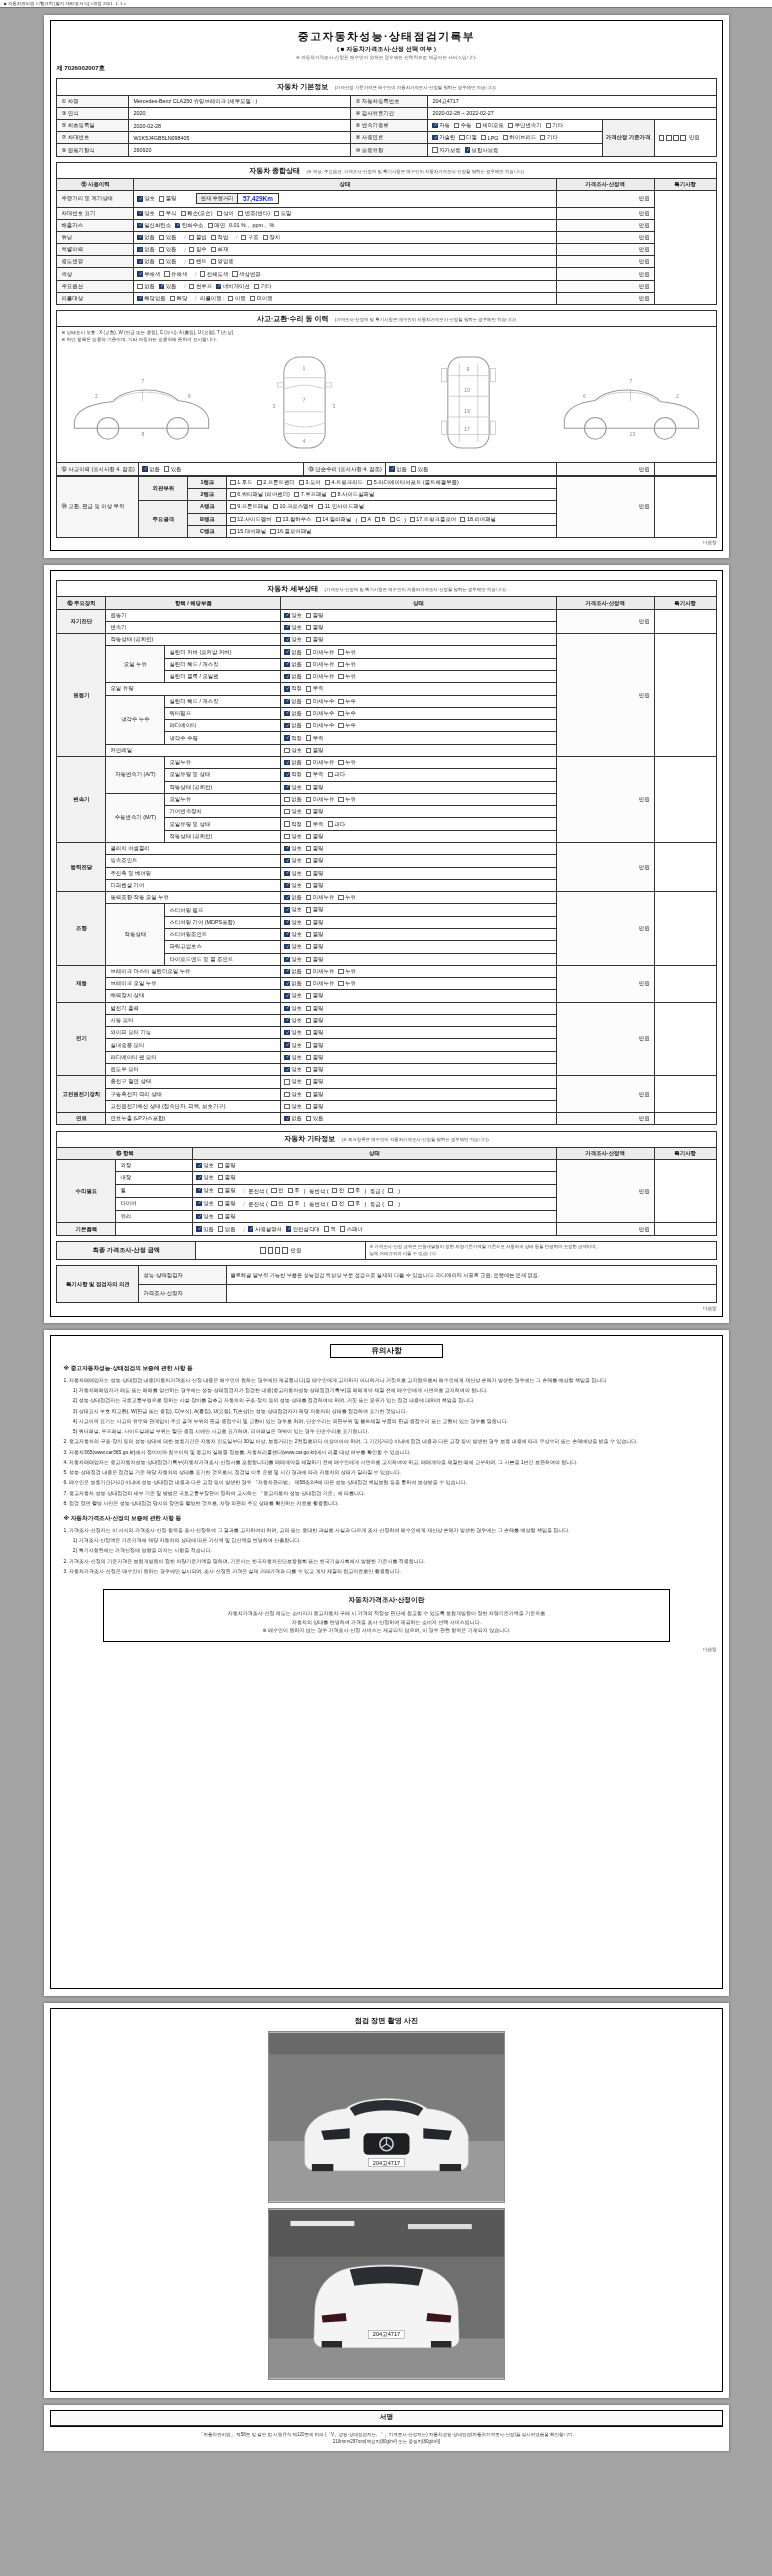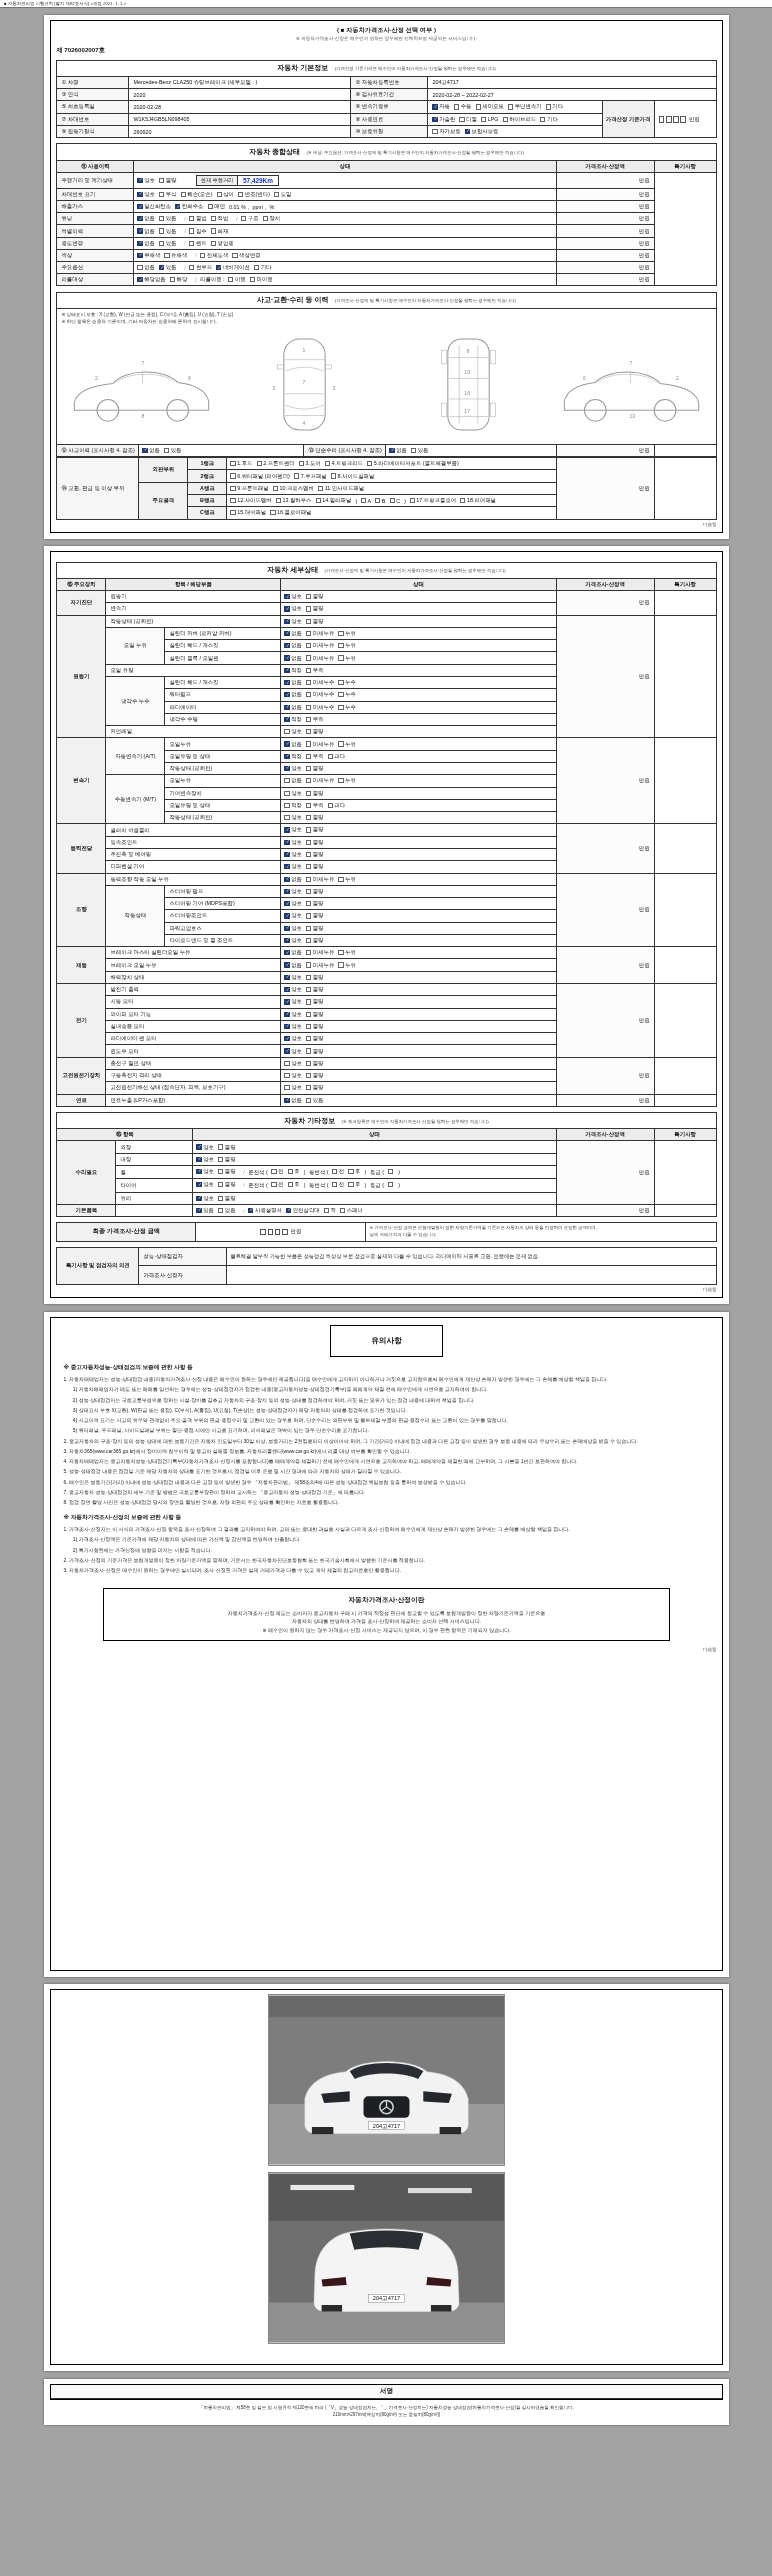--- a/index.html
+++ b/index.html
@@ -43,21 +43,21 @@
 .acc-notes p{font-size:4.6px;color:#333;line-height:1.5}
 .diagrams{display:flex;justify-content:space-between;align-items:center;padding:3.1px 2.1px}
 .diagrams svg{width:24%;height:111px}
 .final-table{margin-top:5.2px}
 .final-table td.fl{background:#f1f1f1;font-weight:bold;text-align:center;font-size:6.2px}
 .final-table td.fv{text-align:center}
 .final-table td.fn p{font-size:4.4px;color:#444;line-height:1.5}
 .op-table{margin-top:5.2px}
 .op-table td{height:18.5px}
 .optext{font-size:5.2px;color:#222}
-.notice-title-box{width:113px;margin:3.1px auto 7.2px;border:0.8px solid #000;text-align:center;font-weight:bold;font-size:7.7px;padding:10px 0}
+.notice-title-box{width:113px;margin:3.1px auto 7.2px;border:0.8px solid #000;text-align:center;font-weight:bold;font-size:7.7px;padding:1px 0}
 .notice-body{padding:0 7.2px}
 .nh{font-size:5.7px;font-weight:bold;margin:7.2px 0 3.1px}
 .ni{font-size:5px;line-height:1.75;color:#222;margin:1.5px 0}
 .ni.lv1{margin-left:9.3px}
 .pricebox{width:86%;margin:13.4px auto 5.2px;border:0.8px solid #000;padding:6.2px 8.2px}
 .pricebox-title{text-align:center;font-weight:bold;font-size:6.7px;margin-bottom:4.1px}
 .pricebox p{font-size:5px;line-height:1.7;text-align:center;color:#222}
 .photos-title{text-align:center;font-weight:bold;font-size:7.2px;padding:3.1px 0 5.2px}
 .photo{width:237px;margin:0 auto 5.2px;border:0.5px solid #888}
 .photo svg{display:block;width:100%;height:170px}
@@ -75,20 +75,21 @@
 svg .num{font-size:10px;fill:#8a8a8a}
 </style>
 </head>
 <body>
 
 <div class="topstrip">■ 자동차관리법 시행규칙 [별지 제82호서식] &lt;개정 2021. 1. 1.&gt;</div>
 
 <div class="page p1">
   <div class="sheet">
     <div>
+      <h1 class="title">중고자동차성능·상태점검기록부</h1>
       <div class="subtitle">( ■ 자동차가격조사·산정 선택 여부 )</div>
       <div class="subnote">※ 자동차가격조사·산정은 매수인이 원하는 경우에만 선택적으로 제공되는 서비스입니다.</div>
     </div>
     <div class="docno">제 7026002007호</div>
 
     <div class="sec-head">
       <span class="sec-title">자동차 기본정보</span>
       <span class="sec-note">(가격산정 기준가격은 매수인이 자동차가격조사·산정을 원하는 경우에만 적습니다)</span>
     </div>
     <table id="basic-table">
@@ -1355,20 +1356,21 @@
           <p>자동차의 상태를 반영하여 가격을 조사·산정하여 제공하는 소비자 선택 서비스입니다.</p>
           <p>※ 매수인이 원하지 않는 경우 가격조사·산정 서비스는 제공되지 않으며, 이 경우 관련 항목은 기재되지 않습니다.</p>
         </div>
     </div>
     <div class="nextpage">다음장</div>
   </div>
 </div>
 
 <div class="page p4">
   <div class="sheet">
+    <div class="photos-title">점검 장면 촬영 사진</div>
     <div class="photo">
       <svg viewBox="0 0 460 330">
         <rect width="460" height="330" fill="#7d7d7d"></rect>
         <rect width="460" height="42" fill="#696969"></rect>
         <rect y="212" width="460" height="118" fill="#9a9a9a"></rect>
         <path d="M70 252 L70 202 C80 162 120 152 150 149 C180 122 280 122 310 149 C340 152 380 162 390 202 L390 252 C390 264 380 270 365 270 L95 270 C80 270 70 264 70 252 Z" fill="#f2f2f2" stroke="#c9c9c9"></path>
         <path d="M158 148 C185 126 275 126 302 148 L292 163 C258 149 202 149 168 163 Z" fill="#2a2e33"></path>
         <rect x="185" y="197" width="90" height="42" rx="9" fill="#1d1f22"></rect>
         <circle cx="230" cy="218" r="13" fill="none" stroke="#cfd3d8" stroke-width="3"></circle>
         <path d="M230 206 L230 218 M230 218 L220 225 M230 218 L240 225" stroke="#cfd3d8" stroke-width="2.5" fill="none"></path>

